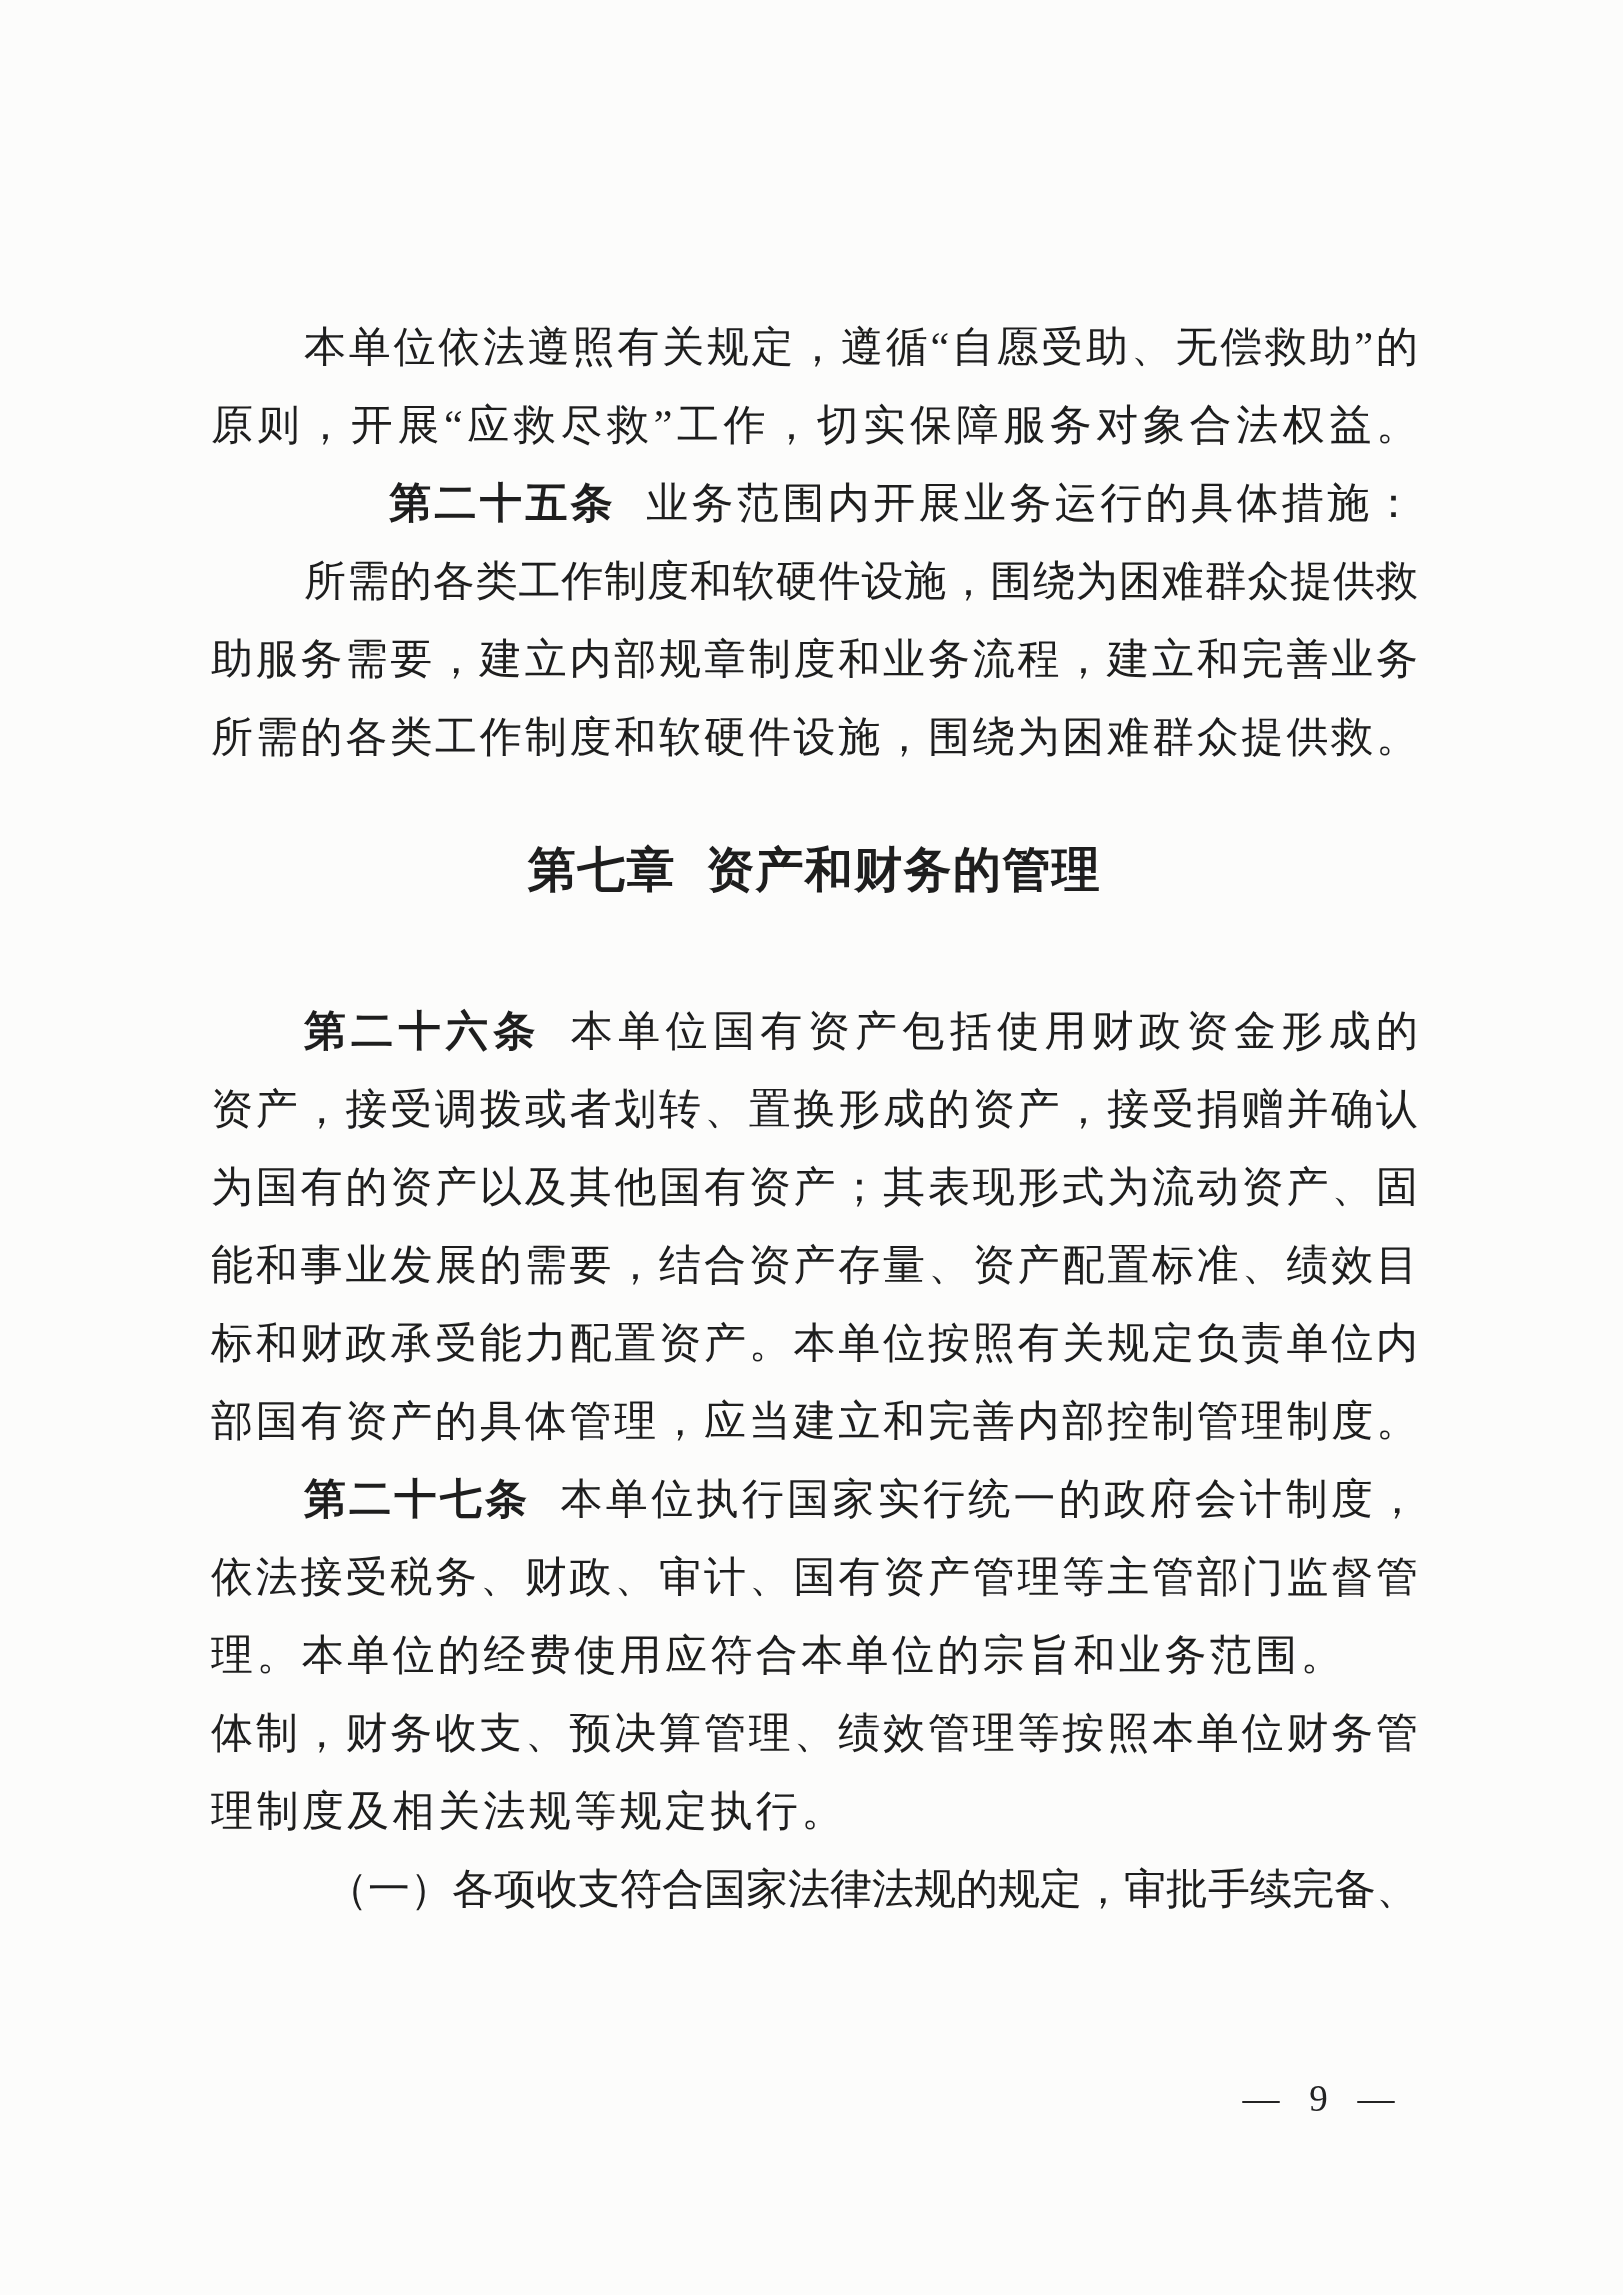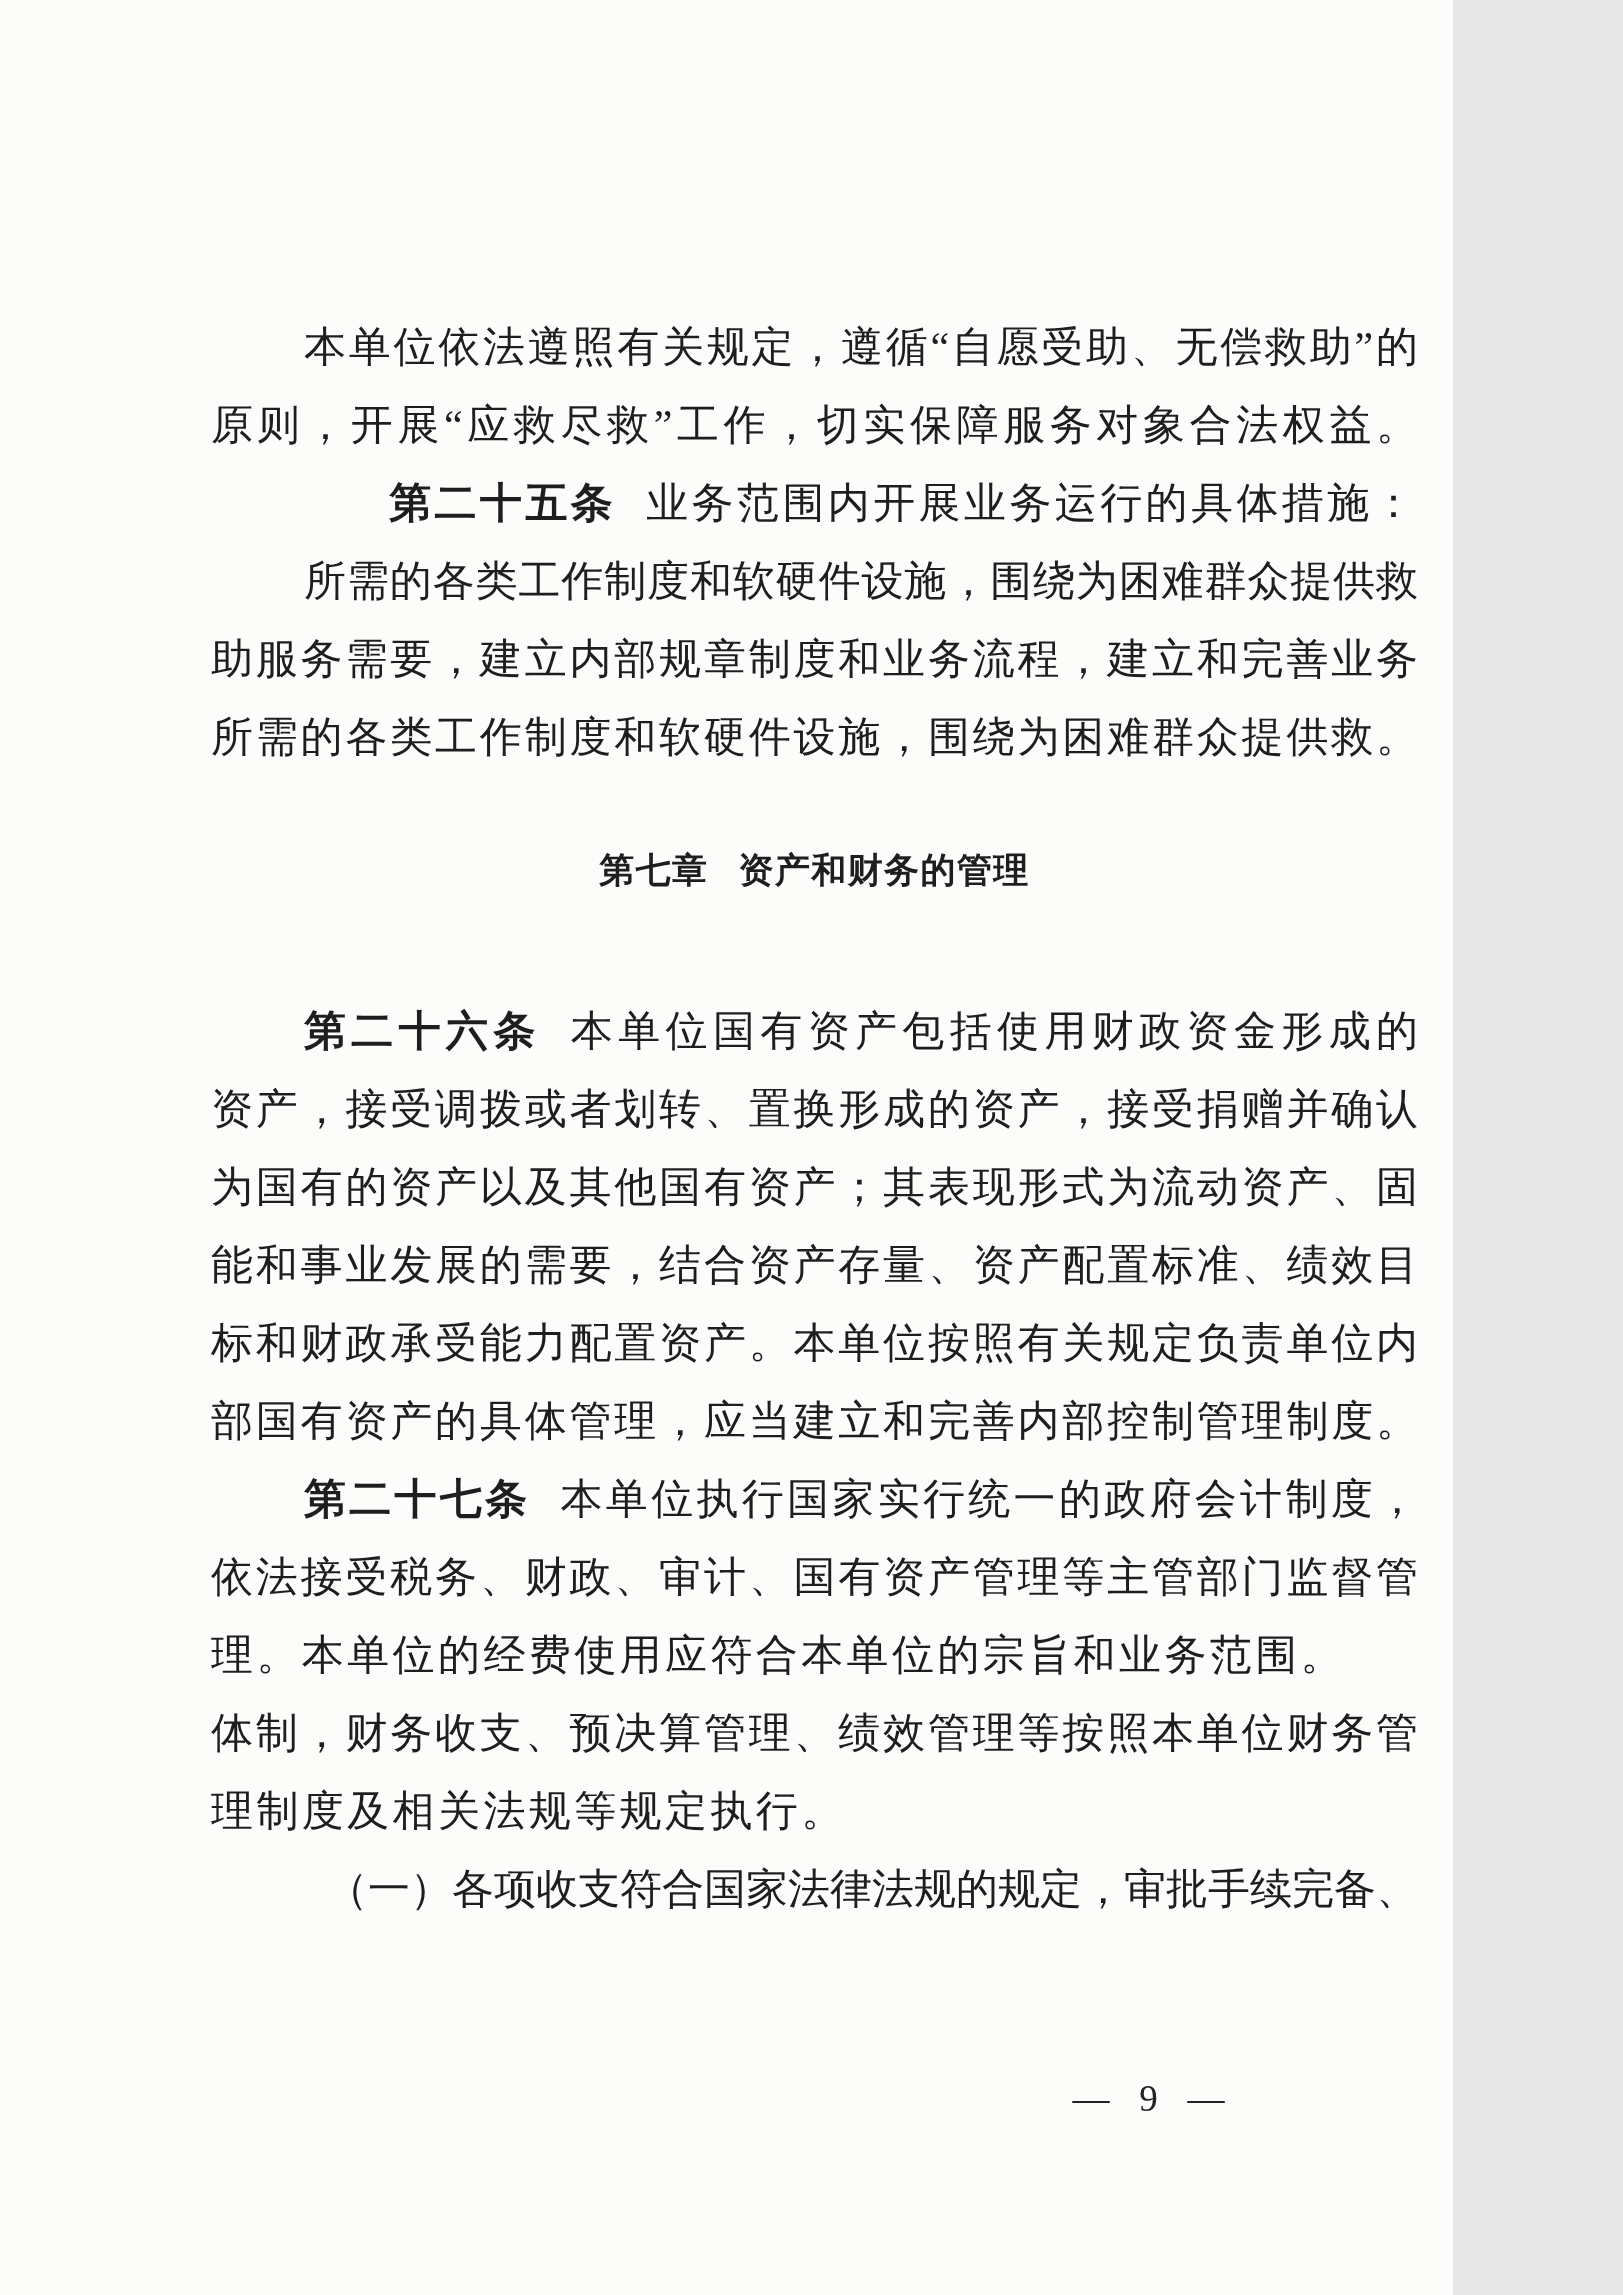--- a/index.html
+++ b/index.html
@@ -2,21 +2,21 @@
 <html style="font-size:11px"><head>
 <meta charset="utf-8">
 <style>
   html, body {
     margin: 0;
     padding: 0;
     background: #e8e8e8;
   }
   .page {
     position: relative;
-    width: 1453px;
+    width: 1623px;
     height: 2295px;
     background: #fcfcfb;
     overflow: hidden;
     color: #1e1e1e;
     font-family: "Liberation Serif", serif;
   }
   
   .text-block {
     position: absolute;
     left: 211px;
@@ -48,21 +48,21 @@
     font-family: "Liberation Sans", sans-serif;
     font-weight: 700;
     margin-right: 30px;
   }
   .line.chapter {
     margin-top: 55px;
     text-align: center;
     text-align-last: center;
     font-family: "Liberation Sans", sans-serif;
     font-weight: 700;
-    font-size: 35px;
+    font-size: 48px;
     letter-spacing: 1.4px;
   }
   .line.chapter .seg-bold {
     margin-right: 0;
   }
   .line.chapter .chapter-gap {
     display: inline-block;
     width: 30px;
   }
   .line.after-chapter {

